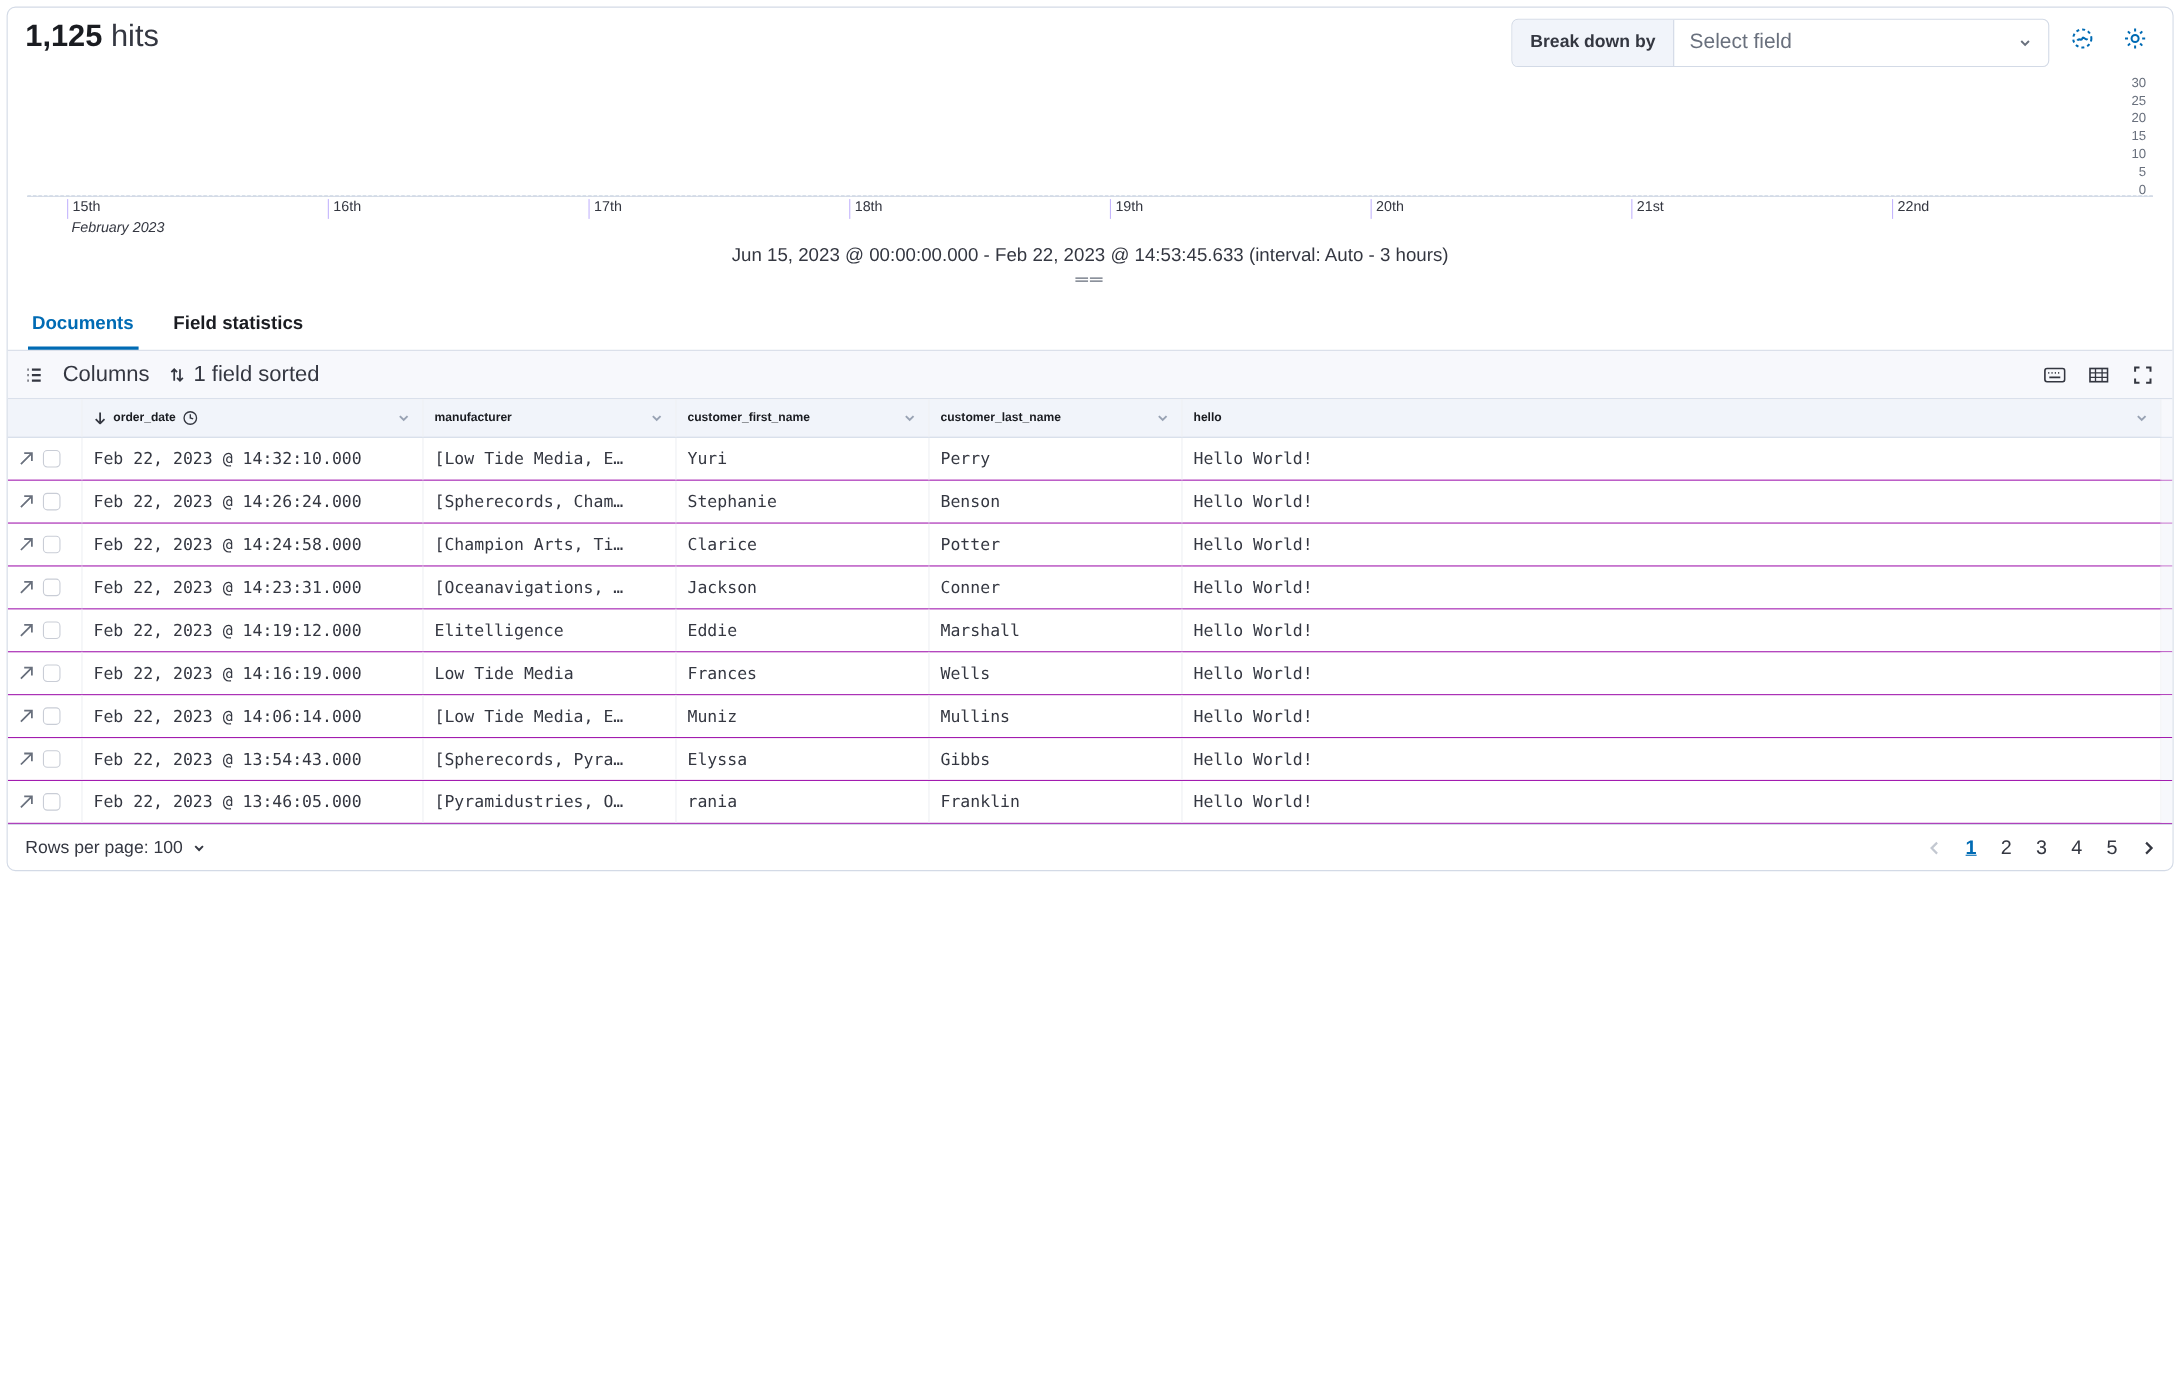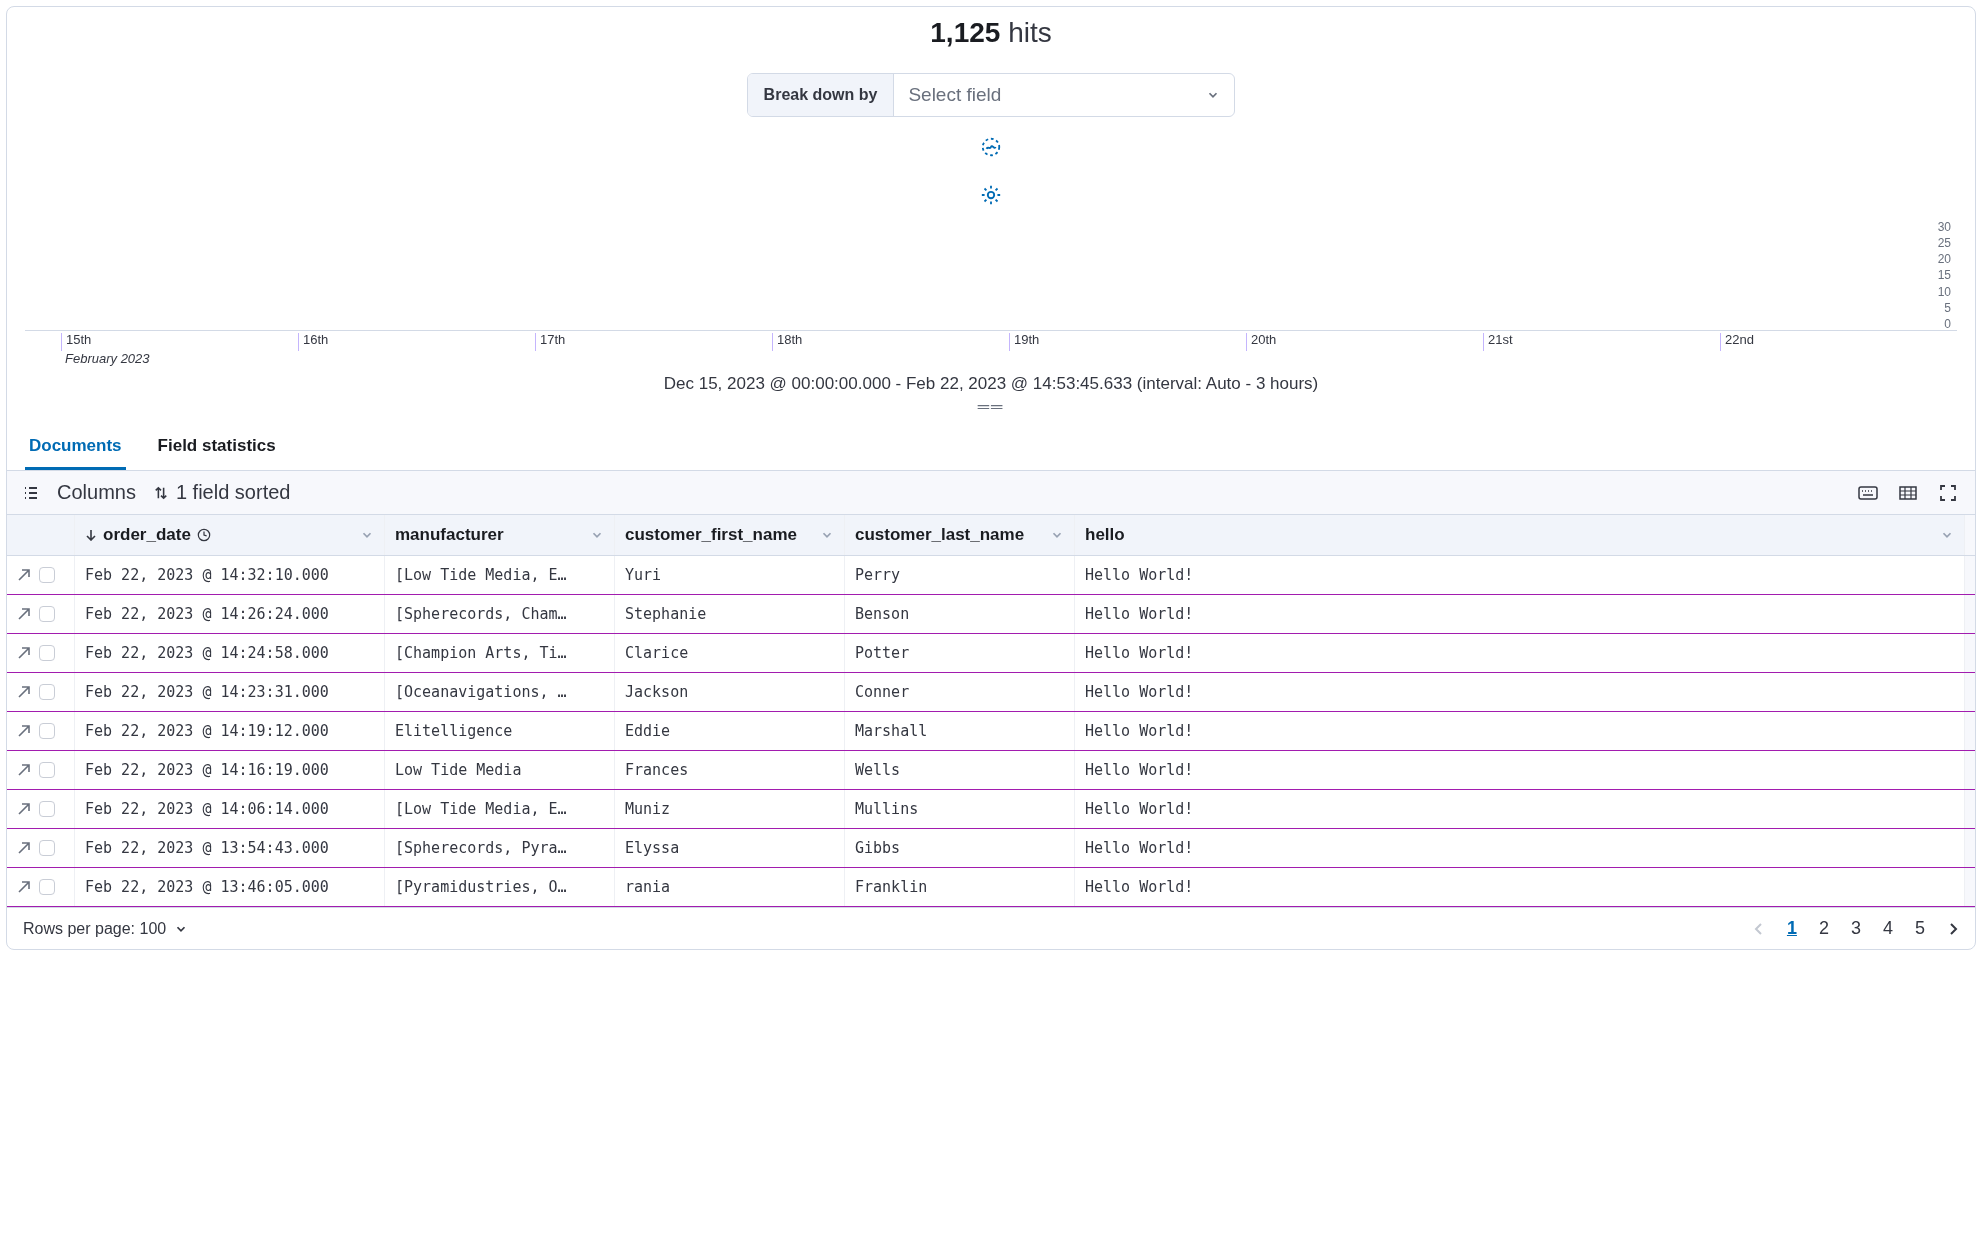--- a/index.html
+++ b/index.html
@@ -10,24 +10,22 @@
   font-size: 14px;
 }
 .panel {
   border: 1px solid #d3dae6;
   border-radius: 8px;
   margin: 6px;
   overflow: hidden;
 }
 .top-row {
   display: flex;
-  align-items: center;
   padding: 10px 16px 8px 16px;
   gap: 12px;
-  flex-direction: column;
 }
 .hits { font-size: 28px; }
 .hits b { font-weight: 700; }
 .hits-label { font-weight: 400; color: #343741; }
 .spacer { flex: 1; }
 .breakdown {
   display: flex;
   border: 1px solid #d3dae6;
   border-radius: 6px;
   overflow: hidden;
@@ -92,21 +90,21 @@
   display:flex; align-items:center; gap:18px;
   padding:10px 16px; background:#f7f8fc; border-bottom:1px solid #d3dae6;
 }
 .toolbar .tool { display:flex; align-items:center; gap:8px; font-size:20px; color:#343741; cursor:pointer; }
 .toolbar-icons { margin-left:auto; display:flex; gap:18px; }
 .ti { width:22px; height:22px; display:flex; align-items:center; justify-content:center; cursor:pointer; color:#343741; }
 
 .table-wrap { overflow:hidden; }
 .thead {
   display:flex; background:#f1f4fa; border-bottom:1px solid #d3dae6;
-  font-weight:600; font-size:17px; color:#1a1c21;
+  font-weight:600; font-size:11px; color:#1a1c21;
 }
 .th, .td { padding:10px 10px; border-right:1px solid #eef0f4; display:flex; align-items:center; gap:6px; overflow:hidden; white-space:nowrap; }
 .th { justify-content:space-between; cursor:pointer; }
 .th .th-label{ display:flex; align-items:center; gap:6px; }
 .col-ctrl { width:68px; flex:none; }
 .col-date { width:310px; flex:none; font-family: ui-monospace, "SF Mono", Menlo, monospace; }
 .col-manu { width:230px; flex:none; font-family: ui-monospace, "SF Mono", Menlo, monospace; }
 .col-fn   { width:230px; flex:none; font-family: ui-monospace, "SF Mono", Menlo, monospace; }
 .col-ln   { width:230px; flex:none; font-family: ui-monospace, "SF Mono", Menlo, monospace; }
 .col-hello{ flex:1; font-family: ui-monospace, "SF Mono", Menlo, monospace; }
@@ -280,21 +278,21 @@
         <div class="x-tick">16th</div>
         <div class="x-tick">17th</div>
         <div class="x-tick">18th</div>
         <div class="x-tick">19th</div>
         <div class="x-tick">20th</div>
         <div class="x-tick">21st</div>
         <div class="x-tick">22nd</div>
       </div>
     <div class="x-month">February 2023</div>
   </div>
-  <div class="range-line">Dec 15, 2023 @ 00:00:00.000 - Feb 22, 2023 @ 14:53:45.633 (interval: Auto - 3 hours)</div>
+  <div class="range-line">Jun 15, 2023 @ 00:00:00.000 - Feb 22, 2023 @ 14:53:45.633 (interval: Auto - 3 hours)</div>
   <div class="drag-handle">══</div>
 
   <div class="tabs">
     <div class="tab active">Documents</div>
     <div class="tab">Field statistics</div>
   </div>
 
   <div class="toolbar">
     <div class="tool">
       <svg width="16" height="16" viewBox="0 0 16 16">

